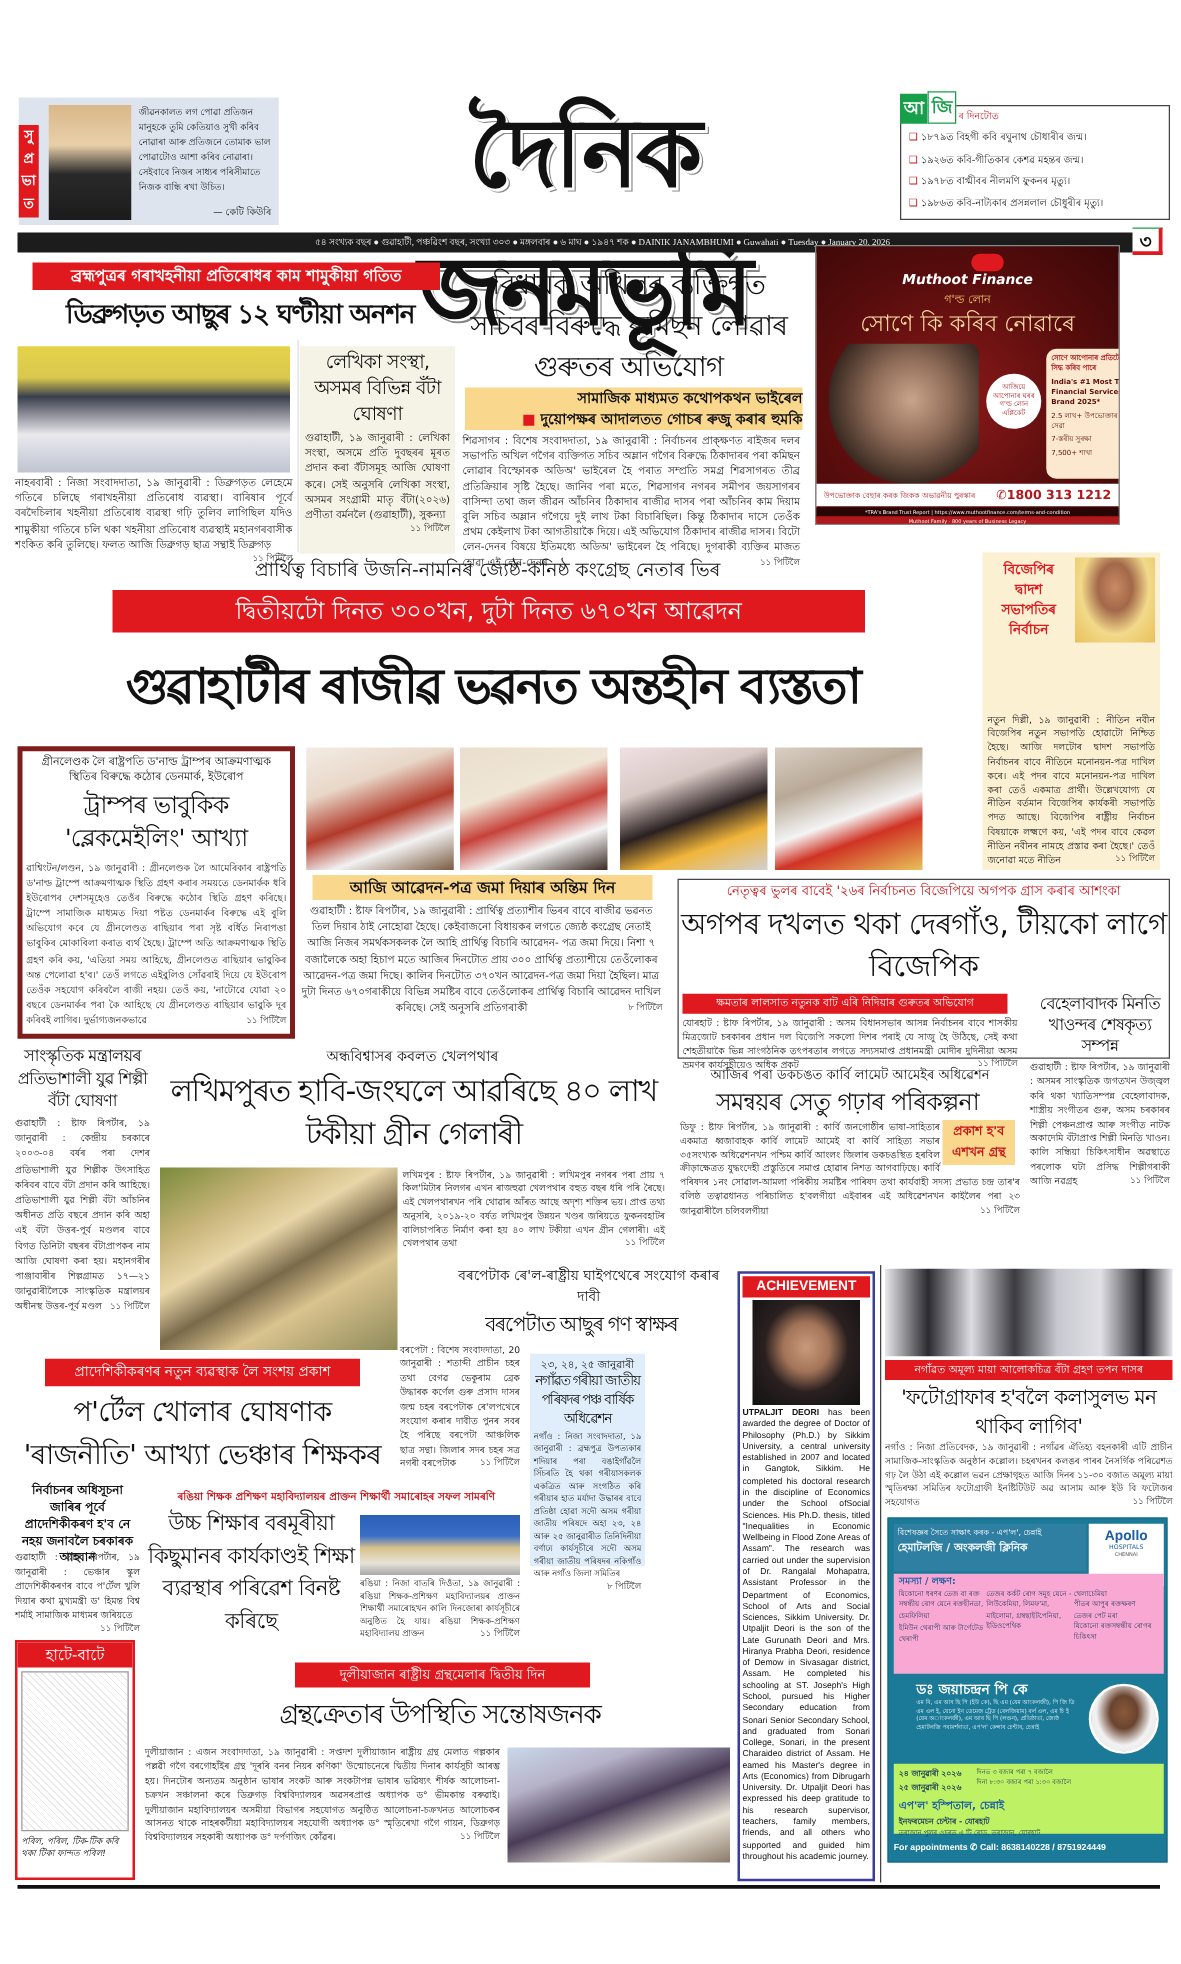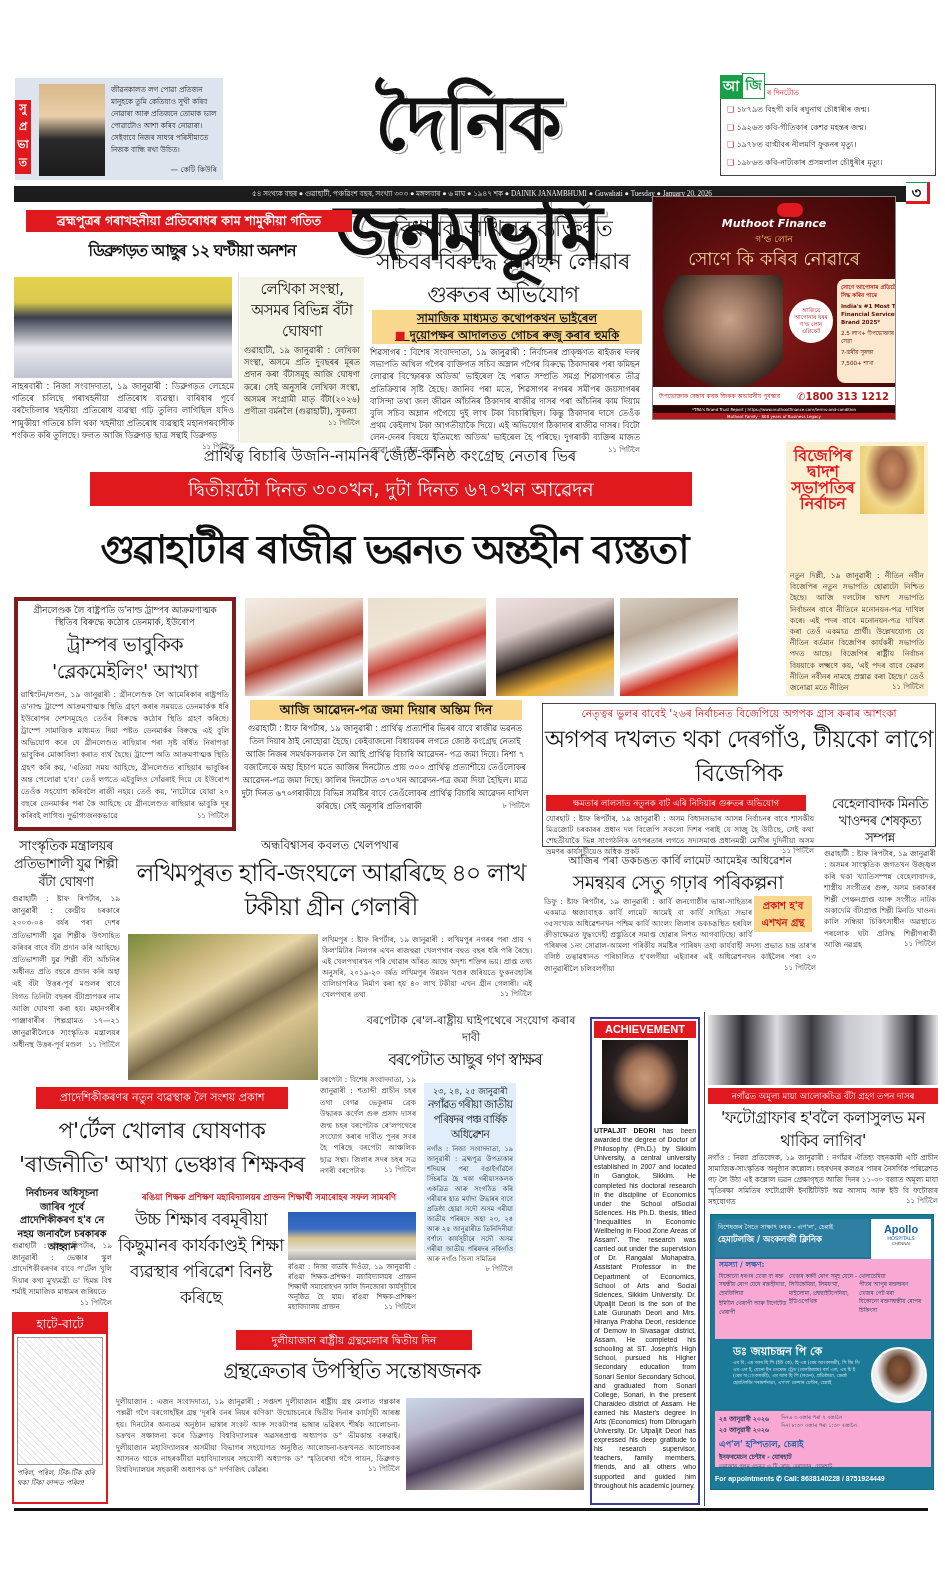--- a/index.html
+++ b/index.html
@@ -44,33 +44,33 @@
     <div><span style="color:#c8161d;font-size:8px;">❑ </span><span>১৯৮৬ত কবি-নাট্যকাৰ প্ৰসন্নলাল চৌধুৰীৰ মৃত্যু।</span></div>
   </div>
 </div>
 
 <div class="abs" style="left:14px;top:186px;width:912px;height:16px;background:#1c1c1c;padding-left:24px;">
   <div style="color:#eee;font-size:7.2px;text-align:center;line-height:16px;font-family:'Liberation Serif',serif;white-space:nowrap;">৫৪ সংখ্যক বছৰ  ●  গুৱাহাটী, পঞ্চৱিংশ বছৰ, সংখ্যা ৩০৩ ● মঙ্গলবাৰ ● ৬ মাঘ ● ১৯৪৭ শক  ●  DAINIK JANAMBHUMI  ●  Guwahati  ●  Tuesday  ●  January 20, 2026</div>
 </div>
 <div class="abs" style="left:906px;top:182px;width:24px;height:22px;background:#fff;border-right:3px solid #e0191f;border-bottom:3px solid #e0191f;border-top:1px solid #189f4a;font-size:15px;font-weight:bold;text-align:center;line-height:20px;">৩</div>
 
 <div class="abs red-bar" style="left:26px;top:210px;width:326px;height:22px;font-size:12.5px;line-height:22px;">ব্ৰহ্মপুত্ৰৰ গৰাখহনীয়া প্ৰতিৰোধৰ কাম শামুকীয়া গতিত</div>
-<div class="abs hl-b" style="left:12px;top:236px;width:360px;font-size:16px;line-height:30px;">ডিব্ৰুগড়ত আছুৰ ১২ ঘণ্টীয়া অনশন</div>
+<div class="abs hl-b" style="left:12px;top:236px;width:360px;font-size:21px;line-height:30px;">ডিব্ৰুগড়ত আছুৰ ১২ ঘণ্টীয়া অনশন</div>
 <div class="abs photo" style="left:14px;top:277px;width:218px;height:101px;background:linear-gradient(180deg,#e6d24a 0%,#d8c84e 25%,#3a3f4d 40%,#e9e9ee 70%,#bfc4d0 100%);"></div>
 <div class="abs body-text" style="left:12px;top:380px;width:222px;">
   <span>নাহৰবাৰী : নিজা সংবাদদাতা, ১৯ জানুৱাৰী : ডিব্ৰুগড়ত লেহেমে গতিৰে চলিছে গৰাখহনীয়া প্ৰতিৰোধ ব্যৱস্থা। বাৰিষাৰ পূৰ্বে বৰদৈচিলাৰ খহনীয়া প্ৰতিৰোধ ব্যৱস্থা গঢ়ি তুলিব লাগিছিল যদিও শামুকীয়া গতিৰে চলি থকা খহনীয়া প্ৰতিৰোধ ব্যৱস্থাই মহানগৰবাসীক শংকিত কৰি তুলিছে। ফলত আজি ডিব্ৰুগড় ছাত্ৰ সন্থাই ডিব্ৰুগড়</span><span class="cont">১১ পিটিলৈ</span>
 </div>
 
 <div class="abs" style="left:240px;top:277px;width:124px;height:166px;background:#f5f3e6;padding:2px 4px;">
   <div class="hl" style="font-size:15px;line-height:21px;">লেখিকা সংস্থা, অসমৰ বিভিন্ন বঁটা ঘোষণা</div>
   <div class="body-text" style="margin-top:2px;"><span>গুৱাহাটী, ১৯ জানুৱাৰী : লেখিকা সংস্থা, অসমে প্ৰতি দুবছৰৰ মূৰত প্ৰদান কৰা বঁটাসমূহ আজি ঘোষণা কৰে। সেই অনুসৰি লেখিকা সংস্থা, অসমৰ সংগ্ৰামী মাতৃ বঁটা(২০২৬) প্ৰণীতা বৰ্মনলৈ (গুৱাহাটী), সুকন্যা</span><span class="cont">১১ পিটিলৈ</span></div>
 </div>
 
 <div class="abs hl" style="left:372px;top:212px;width:262px;font-size:22px;line-height:33px;">বিধায়ক অখিলৰ ব্যক্তিগত সচিবৰ বিৰুদ্ধে কমিছন লোৱাৰ গুৰুতৰ অভিযোগ</div>
-<div class="abs" style="left:372px;top:310px;width:270px;height:34px;background:#f9d78c;text-align:center;text-decoration:underline;">
+<div class="abs" style="left:372px;top:310px;width:270px;height:34px;background:#f9d78c;text-align:right;">
   <div style="font-size:11.5px;font-weight:bold;line-height:17px;">সামাজিক মাধ্যমত কথোপকথন ভাইৰেল</div>
   <div style="font-size:11.5px;font-weight:bold;line-height:17px;"><span style="color:#e0191f;">■ </span><span>দুয়োপক্ষৰ আদালতত গোচৰ ৰুজু কৰাৰ হুমকি</span></div>
 </div>
 <div class="abs body-text" style="left:370px;top:346px;width:270px;">
   <span>শিৱসাগৰ : বিশেষ সংবাদদাতা, ১৯ জানুৱাৰী : নিৰ্বাচনৰ প্ৰাক্‌ক্ষণত ৰাইজৰ দলৰ সভাপতি অখিল গগৈৰ ব্যক্তিগত সচিব অম্লান গগৈৰ বিৰুদ্ধে ঠিকাদাৰৰ পৰা কমিছন লোৱাৰ বিস্ফোৰক অডিঅ' ভাইৰেল হৈ পৰাত সম্প্ৰতি সমগ্ৰ শিৱসাগৰত তীব্ৰ প্ৰতিক্ৰিয়াৰ সৃষ্টি হৈছে। জানিব পৰা মতে, শিৱসাগৰ নগৰৰ সমীপৰ জয়সাগৰৰ বাসিন্দা তথা জল জীৱন আঁচনিৰ ঠিকাদাৰ ৰাজীৱ দাসৰ পৰা আঁচনিৰ কাম দিয়াম বুলি সচিব অম্লান গগৈয়ে দুই লাখ টকা বিচাৰিছিল। কিন্তু ঠিকাদাৰ দাসে তেওঁক প্ৰথম কেইলাখ টকা আগতীয়াকৈ দিয়ে। এই অভিযোগ ঠিকাদাৰ ৰাজীৱ দাসৰ। বিটো লেন-দেনৰ বিষয়ে ইতিমধ্যে অডিঅ' ভাইৰেল হৈ পৰিছে। দুগৰাকী ব্যক্তিৰ মাজত হোৱা এই লেন-দেনৰ</span><span class="cont">১১ পিটিলৈ</span>
 </div>
 
 <div class="abs" style="left:652px;top:196px;width:244px;height:224px;background:radial-gradient(ellipse at 45% 55%,#8c1a1a 0%,#5a0d0d 55%,#3a0707 100%);border:1px solid #888;overflow:hidden;">
   <div style="position:absolute;left:124px;top:6px;width:26px;height:14px;background:#e0191f;border-radius:7px;"></div>
   <div style="position:absolute;left:0;right:0;top:20px;text-align:center;color:#fff;font-weight:bold;font-style:italic;font-size:11px;">Muthoot Finance</div>
@@ -91,21 +91,21 @@
   </div>
   <div style="position:absolute;left:0;right:0;top:209px;height:8px;background:#2a0505;color:#fff;font-size:4px;text-align:center;line-height:8px;">*TRA's Brand Trust Report | https://www.muthootfinance.com/terms-and-condition</div>
   <div style="position:absolute;left:0;right:0;top:216px;height:8px;background:#b0181c;color:#fff;font-size:4px;text-align:center;line-height:8px;">Muthoot Family · 800 years of Business Legacy</div>
 </div>
 
 <div class="abs" style="left:120px;top:446px;width:540px;text-align:center;font-size:15px;line-height:20px;">প্ৰাৰ্থিত্ব বিচাৰি উজনি-নামনিৰ জ্যেষ্ঠ-কনিষ্ঠ কংগ্ৰেছ নেতাৰ ভিৰ</div>
 <div class="abs red-bar" style="left:90px;top:472px;width:602px;height:34px;font-size:19px;line-height:34px;font-weight:normal;">দ্বিতীয়টো দিনত ৩০০খন, দুটা দিনত ৬৭০খন আৱেদন</div>
 <div class="abs hl-b" style="left:6px;top:520px;width:776px;font-size:39px;line-height:60px;letter-spacing:-2px;">গুৱাহাটীৰ ৰাজীৱ ভৱনত অন্তহীন ব্যস্ততা</div>
 
 <div class="abs" style="left:786px;top:442px;width:142px;height:254px;background:#fbf0d2;">
-  <div style="position:absolute;left:4px;top:6px;width:66px;color:#e0191f;font-size:16px;font-weight:bold;text-align:center;line-height:16px;">বিজেপিৰ দ্বাদশ সভাপতিৰ নিৰ্বাচন</div>
+  <div style="position:absolute;left:4px;top:6px;width:66px;color:#e0191f;font-size:11px;font-weight:bold;text-align:center;line-height:16px;">বিজেপিৰ দ্বাদশ সভাপতিৰ নিৰ্বাচন</div>
   <div class="photo" style="position:absolute;left:74px;top:4px;width:64px;height:68px;background:radial-gradient(ellipse at 50% 35%,#c98b63 0%,#a3684a 30%,#f2d98a 60%,#e8c05a 100%);"></div>
   <div class="body-text" style="position:absolute;left:4px;top:128px;width:134px;font-size:7.4px;line-height:11.2px;"><span>নতুন দিল্লী, ১৯ জানুৱাৰী : নীতিন নবীন বিজেপিৰ নতুন সভাপতি হোৱাটো নিশ্চিত হৈছে। আজি দলটোৰ দ্বাদশ সভাপতি নিৰ্বাচনৰ বাবে নীতিনে মনোনয়ন-পত্ৰ দাখিল কৰে। এই পদৰ বাবে মনোনয়ন-পত্ৰ দাখিল কৰা তেওঁ একমাত্ৰ প্ৰাৰ্থী। উল্লেখযোগ্য যে নীতিন বৰ্তমান বিজেপিৰ কাৰ্যকৰী সভাপতি পদত আছে। বিজেপিৰ ৰাষ্ট্ৰীয় নিৰ্বাচন বিষয়াকে লক্ষ্মণে কয়, 'এই পদৰ বাবে কেৱল নীতিন নবীনৰ নামহে প্ৰস্তাৱ কৰা হৈছে।' তেওঁ জনোৱা মতে নীতিন</span><span class="cont">১১ পিটিলৈ</span></div>
 </div>
 
 <div class="abs" style="left:14px;top:597px;width:222px;height:234px;border:4px solid #7f1d1d;padding:3px;">
   <div style="font-size:8.8px;line-height:12px;text-align:center;">গ্ৰীনলেণ্ডক লৈ ৰাষ্ট্ৰপতি ড'নাল্ড ট্ৰাম্পৰ আক্ৰমণাত্মক স্থিতিৰ বিৰুদ্ধে কঠোৰ ডেনমাৰ্ক, ইউৰোপ</div>
   <div class="hl" style="font-size:19px;line-height:27px;margin-top:3px;">ট্ৰাম্পৰ ভাবুকিক 'ব্লেকমেইলিং' আখ্যা</div>
   <div class="body-text" style="margin-top:4px;font-size:7.5px;line-height:12.1px;"><span>ৱাশ্বিংটন/লণ্ডন, ১৯ জানুৱাৰী : গ্ৰীনলেণ্ডক লৈ আমেৰিকাৰ ৰাষ্ট্ৰপতি ড'নাল্ড ট্ৰাম্পে আক্ৰমণাত্মক স্থিতি গ্ৰহণ কৰাৰ সময়তে ডেনমাৰ্কক ধৰি ইউৰোপৰ দেশসমূহেও তেওঁৰ বিৰুদ্ধে কঠোৰ স্থিতি গ্ৰহণ কৰিছে। ট্ৰাম্পে সামাজিক মাধ্যমত দিয়া পষ্টত ডেনমাৰ্কৰ বিৰুদ্ধে এই বুলি অভিযোগ কৰে যে গ্ৰীনলেণ্ডত ৰাছিয়াৰ পৰা সৃষ্ট বৰ্ধিত নিৰাপত্তা ভাবুকিৰ মোকাবিলা কৰাত ব্যৰ্থ হৈছে। ট্ৰাম্পে অতি আক্ৰমণাত্মক স্থিতি গ্ৰহণ কৰি কয়, 'এতিয়া সময় আহিছে, গ্ৰীনলেণ্ডত ৰাছিয়াৰ ভাবুকিৰ অন্ত পেলোৱা হ'ব।' তেওঁ লগতে এইবুলিও সোঁৱৰাই দিয়ে যে ইউৰোপ তেওঁক সহযোগ কৰিবলৈ ৰাজী নহয়। তেওঁ কয়, 'নাটোৱে যোৱা ২০ বছৰে ডেনমাৰ্কৰ পৰা কৈ আহিছে যে গ্ৰীনলেণ্ডত ৰাছিয়াৰ ভাবুকি দূৰ কৰিবই লাগিব। দুৰ্ভাগ্যজনকভাৱে</span><span class="cont">১১ পিটিলৈ</span></div>
 </div>
 
@@ -149,21 +149,21 @@
 <div class="abs hl" style="left:538px;top:868px;width:280px;font-size:19px;line-height:28px;">সমন্বয়ৰ সেতু গঢ়াৰ পৰিকল্পনা</div>
 <div class="abs" style="left:754px;top:896px;width:58px;height:36px;background:#f9d78c;color:#c8161d;font-size:10px;font-weight:bold;text-align:center;line-height:17px;padding-top:1px;">প্ৰকাশ হ'ব এশখন গ্ৰন্থ</div>
 <div class="abs body-text" style="left:544px;top:896px;width:272px;font-size:7.3px;line-height:11.1px;">
   <span style="float:right;width:64px;height:38px;"></span>
   <span>ডিফু : ষ্টাফ ৰিপৰ্টাৰ, ১৯ জানুৱাৰী : কাৰ্বি জনগোষ্ঠীৰ ভাষা-সাহিত্যৰ একমাত্ৰ ধ্বজাবাহক কাৰ্বি লামেট আমেই বা কাৰ্বি সাহিত্য সভাৰ ৩৫সংখ্যক অধিৱেশনখন পশ্চিম কাৰ্বি আংলং জিলাৰ ডকচঙস্থিত হৰবিল ক্ৰীড়াক্ষেত্ৰত যুদ্ধংদেহী প্ৰস্তুতিৰে সমাপ্ত হোৱাৰ নিশত আগবাঢ়িছে। কাৰ্বি পৰিষদৰ ১নং সোৱাল-আমলা পৰিকীয় সমষ্টিৰ পাৰিষদ তথা কাৰ্যবাহী সদস্য প্ৰভাত চন্দ্ৰ তাৰ'ৰ বলিষ্ঠ তত্বাৱধানত পৰিচালিত হ'বলগীয়া এইবাৰৰ এই অধিৱেশনখন কাইলৈৰ পৰা ২৩ জানুৱাৰীলৈ চলিবলগীয়া</span><span class="cont">১১ পিটিলৈ</span>
 </div>
 
 <div class="abs" style="left:356px;top:1012px;width:230px;text-align:center;font-size:11px;line-height:17px;">বৰপেটাক ৰে'ল-ৰাষ্ট্ৰীয় ঘাইপথেৰে সংযোগ কৰাৰ দাবী</div>
 <div class="abs hl-b" style="left:340px;top:1048px;width:250px;font-size:16px;line-height:24px;font-weight:normal;">বৰপেটাত আছুৰ গণ স্বাক্ষৰ</div>
 <div class="abs body-text" style="left:320px;top:1074px;width:96px;font-size:7.3px;line-height:11.4px;">
-  <span>বৰপেটা : বিশেষ সংবাদদাতা, ১৯ জানুৱাৰী : শতাব্দী প্ৰাচীন চহৰ তথা বেগৱ ভেকুৰাম ব্ৰেক উদ্ধাৰক কৰ্ণেল গুৰু প্ৰসাদ দাসৰ জন্ম চহৰ বৰপেটাক ৰে'লপথেৰে সংযোগ কৰাৰ দাবীত পুনৰ সবৰ হৈ পৰিছে বৰপেটা আঞ্চলিক ছাত্ৰ সন্থা। জিলাৰ সদৰ চহৰ সত্ৰ নগৰী বৰপেটাক</span><span class="cont">১১ পিটিলৈ</span>
+  <span>বৰপেটা : বিশেষ সংবাদদাতা, 20 জানুৱাৰী : শতাব্দী প্ৰাচীন চহৰ তথা বেগৱ ভেকুৰাম ব্ৰেক উদ্ধাৰক কৰ্ণেল গুৰু প্ৰসাদ দাসৰ জন্ম চহৰ বৰপেটাক ৰে'লপথেৰে সংযোগ কৰাৰ দাবীত পুনৰ সবৰ হৈ পৰিছে বৰপেটা আঞ্চলিক ছাত্ৰ সন্থা। জিলাৰ সদৰ চহৰ সত্ৰ নগৰী বৰপেটাক</span><span class="cont">১১ পিটিলৈ</span>
 </div>
 
 <div class="abs" style="left:424px;top:1083px;width:92px;height:170px;background:#dfeefa;padding:2px 3px;">
   <div style="font-size:8.3px;text-align:center;line-height:12px;">২৩, ২৪, ২৫ জানুৱাৰী</div>
   <div class="hl-b" style="font-size:11px;line-height:15px;font-weight:normal;">নগাঁৱত গৰীয়া জাতীয় পৰিষদৰ পঞ্চ বাৰ্ষিক অধিৱেশন</div>
   <div class="body-text" style="margin-top:2px;font-size:6.6px;line-height:10px;"><span>নগাঁও : নিজা সংবাদদাতা, ১৯ জানুৱাৰী : ব্ৰহ্মপুত্ৰ উপত্যকাৰ শদিয়াৰ পৰা বঙাইগাঁৱলৈ সিঁচৰতি হৈ থকা গৰীয়াসকলক একত্ৰিত আৰু সংগঠিত কৰি গৰীয়াৰ হাত মৰ্যাদা উদ্ধাৰৰ বাবে প্ৰতিষ্ঠা হোৱা সদৌ অসম গৰীয়া জাতীয় পৰিষদে অহা ২৩, ২৪ আৰু ২৫ জানুৱাৰীত তিনিদিনীয়া বৰ্ণাঢ্য কাৰ্যসূচীৰে সদৌ অসম গৰীয়া জাতীয় পৰিষদৰ নকিগাঁও আৰু নগাঁও জিলা সমিতিৰ</span><span class="cont">৮ পিটিলৈ</span></div>
 </div>
 
 <div class="abs" style="left:590px;top:1017px;width:110px;height:488px;border:2px solid #3b3d9a;background:#fff;padding:2px;">
   <div style="background:#e0191f;color:#fff;font-family:'Liberation Sans',sans-serif;font-weight:bold;font-size:11px;text-align:center;line-height:17px;">ACHIEVEMENT</div>
@@ -229,21 +229,21 @@
           <div>থেলাচেমিয়া</div>
           <div>পীতৰ আপুৰ ৰক্তক্ষৰণ</div>
           <div>তেজৰ পেট মৰা</div>
           <div>যিকোনো ৰক্তসম্বন্ধীয় ৰোগৰ চিকিৎসা</div>
         </div>
     </div>
   </div>
   <div style="position:absolute;left:22px;top:128px;font-size:11px;font-weight:bold;color:#fff;">ডঃ জয়াচন্দ্ৰন পি কে</div>
   <div style="position:absolute;left:22px;top:145px;width:130px;font-size:4.6px;line-height:6.6px;color:#e6f2f7;">এম বি, এম আৰ ছি পি (ইউ কে), ছি এম (যেম আংকলজী), পি জি ডি এম এল ই, যেনো ইন ডেমেজ ট্ৰেড (বেলজিয়াম) বৰ্ল এল, এম চি ই (যেম অাংকলজী), এম আৰ ছি পি (লণ্ডন), প্ৰতিষ্ঠাতা, জ্যেষ্ঠ হেমাটলজি পৰামৰ্শদাতা, এপ'ল' কেন্সাৰ চেন্টাৰ, চেন্নাই</div>
   <div class="photo" style="position:absolute;left:160px;top:132px;width:56px;height:56px;border-radius:50%;border:2px solid #fff;background:radial-gradient(ellipse at 50% 40%,#8a5a3a 0%,#6a4430 30%,#f2f2f2 60%,#e0e0e0 100%);"></div>
-  <div style="position:absolute;left:4px;top:196px;width:216px;height:56px;background:#f9a8d4;padding:3px 4px;font-size:6.2px;color:#1b3a5a;">
+  <div style="position:absolute;left:4px;top:196px;width:216px;height:56px;background:#bef264;padding:3px 4px;font-size:6.2px;color:#1b3a5a;">
     <div style="display:flex;gap:12px;">
       <div>
           <div style="font-weight:bold;">২৪ জানুৱাৰী ২০২৬</div>
           <div style="font-weight:bold;">২৫ জানুৱাৰী ২০২৬</div>
         </div>
       <div style="font-size:5.2px;">
           <div>দিনত ৩ বজাৰ পৰা ৭ বজালৈ</div>
           <div>দিনা ৮:৩০ বজাৰ পৰা ১:৩০ বজালৈ</div>
         </div>
     </div>

